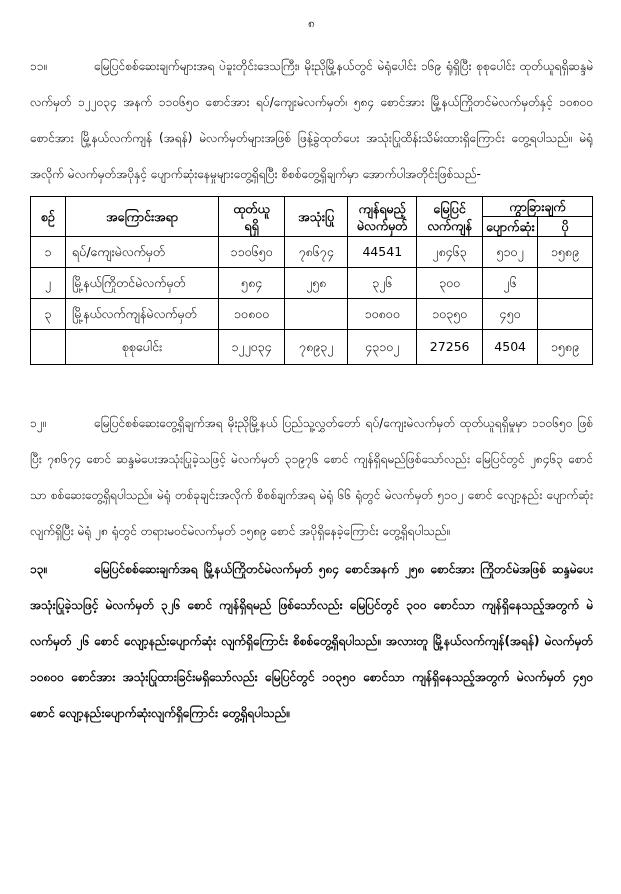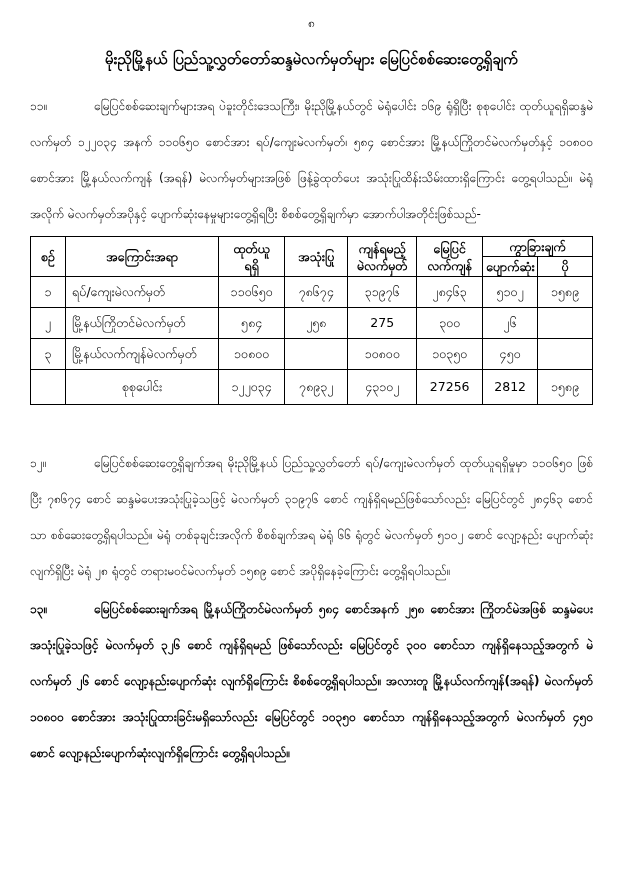--- a/index.html
+++ b/index.html
@@ -92,21 +92,20 @@
   .w-lost    { width: 13%; }
   .w-extra   { width: 10%; }
 </style>
 </head>
 <body>
 
 <div class="page">
 
   <div class="page-number">၈</div>
 
-  <h1 class="doc-title">မိုးညိုမြို့နယ် ပြည်သူ့လွှတ်တော်ဆန္ဒမဲလက်မှတ်များ မြေပြင်စစ်ဆေးတွေ့ရှိချက်</h1>
 
   <p class="para para-11"><span class="pnum">၁၁။</span><span>မြေပြင်စစ်ဆေးချက်များအရ ပဲခူးတိုင်းဒေသကြီး၊ မိုးညိုမြို့နယ်တွင် မဲရုံပေါင်း ၁၆၉ ရုံရှိပြီး စုစုပေါင်း ထုတ်ယူရရှိဆန္ဒမဲလက်မှတ် ၁၂၂၀၃၄ အနက် ၁၁၀၆၅၀ စောင်အား ရပ်/ကျေးမဲလက်မှတ်၊ ၅၈၄ စောင်အား မြို့နယ်ကြိုတင်မဲလက်မှတ်နှင့် ၁၀၈၀၀ စောင်အား မြို့နယ်လက်ကျန် (အရန်) မဲလက်မှတ်များအဖြစ် ဖြန့်ခွဲထုတ်ပေး အသုံးပြုထိန်းသိမ်းထားရှိကြောင်း တွေ့ရပါသည်။ မဲရုံ အလိုက် မဲလက်မှတ်အပိုနှင့် ပျောက်ဆုံးနေမှုများတွေ့ရှိရပြီး စိစစ်တွေ့ရှိချက်မှာ အောက်ပါအတိုင်းဖြစ်သည်-</span></p>
 
   <table class="ballot-table">
     <thead>
       <tr>
         <th rowspan="2" class="w-no">စဉ်</th>
         <th rowspan="2" class="w-subject">အကြောင်းအရာ</th>
         <th rowspan="2" class="w-recv">ထုတ်ယူ
 ရရှိ</th>
@@ -121,31 +120,31 @@
         <th class="w-lost">ပျောက်ဆုံး</th>
         <th class="w-extra">ပို</th>
       </tr>
     </thead>
     <tbody>
       <tr>
         <td>၁</td>
         <td class="subject-cell">ရပ်/ကျေးမဲလက်မှတ်</td>
         <td>၁၁၀၆၅၀</td>
         <td>၇၈၆၇၄</td>
-        <td>၃၁၉၇၆</td>
+        <td>44541</td>
         <td>၂၈၄၆၃</td>
         <td>၅၁၀၂</td>
         <td>၁၅၈၉</td>
       </tr>
       <tr>
         <td>၂</td>
         <td class="subject-cell">မြို့နယ်ကြိုတင်မဲလက်မှတ်</td>
         <td>၅၈၄</td>
         <td>၂၅၈</td>
-        <td>275</td>
+        <td>၃၂၆</td>
         <td>၃၀၀</td>
         <td>၂၆</td>
         <td></td>
       </tr>
       <tr>
         <td>၃</td>
         <td class="subject-cell">မြို့နယ်လက်ကျန်မဲလက်မှတ်</td>
         <td>၁၀၈၀၀</td>
         <td></td>
         <td>၁၀၈၀၀</td>
@@ -153,21 +152,21 @@
         <td>၄၅၀</td>
         <td></td>
       </tr>
       <tr class="total-row">
         <td></td>
         <td class="total-label">စုစုပေါင်း</td>
         <td>၁၂၂၀၃၄</td>
         <td>၇၈၉၃၂</td>
         <td>၄၃၁၀၂</td>
         <td>27256</td>
-        <td>2812</td>
+        <td>4504</td>
         <td>၁၅၈၉</td>
       </tr>
     </tbody>
   </table>
 
   <p class="para para-12"><span class="pnum">၁၂။</span><span>မြေပြင်စစ်ဆေးတွေ့ရှိချက်အရ မိုးညိုမြို့နယ် ပြည်သူ့လွှတ်တော် ရပ်/ကျေးမဲလက်မှတ် ထုတ်ယူရရှိမှုမှာ ၁၁၀၆၅၀ ဖြစ်ပြီး ၇၈၆၇၄ စောင် ဆန္ဒမဲပေးအသုံးပြုခဲ့သဖြင့် မဲလက်မှတ် ၃၁၉၇၆ စောင် ကျန်ရှိရမည်ဖြစ်သော်လည်း မြေပြင်တွင် ၂၈၄၆၃ စောင်သာ စစ်ဆေးတွေ့ရှိရပါသည်။ မဲရုံ တစ်ခုချင်းအလိုက် စိစစ်ချက်အရ မဲရုံ ၆၆ ရုံတွင် မဲလက်မှတ် ၅၁၀၂ စောင် လျော့နည်း ပျောက်ဆုံး လျက်ရှိပြီး မဲရုံ ၂၈ ရုံတွင် တရားမဝင်မဲလက်မှတ် ၁၅၈၉ စောင် အပိုရှိနေခဲ့ကြောင်း တွေ့ရှိရပါသည်။</span></p>
 
   <p class="para para-13"><span class="pnum">၁၃။</span><span>မြေပြင်စစ်ဆေးချက်အရ မြို့နယ်ကြိုတင်မဲလက်မှတ် ၅၈၄ စောင်အနက် ၂၅၈ စောင်အား ကြိုတင်မဲအဖြစ် ဆန္ဒမဲပေး အသုံးပြုခဲ့သဖြင့် မဲလက်မှတ် ၃၂၆ စောင် ကျန်ရှိရမည် ဖြစ်သော်လည်း မြေပြင်တွင် ၃၀၀ စောင်သာ ကျန်ရှိနေသည့်အတွက် မဲလက်မှတ် ၂၆ စောင် လျော့နည်းပျောက်ဆုံး လျက်ရှိကြောင်း စိစစ်တွေ့ရှိရပါသည်။ အလားတူ မြို့နယ်လက်ကျန်(အရန်) မဲလက်မှတ် ၁၀၈၀၀ စောင်အား အသုံးပြုထားခြင်းမရှိသော်လည်း မြေပြင်တွင် ၁၀၃၅၀ စောင်သာ ကျန်ရှိနေသည့်အတွက် မဲလက်မှတ် ၄၅၀ စောင်  လျော့နည်းပျောက်ဆုံးလျက်ရှိကြောင်း တွေ့ရှိရပါသည်။</span></p>
 
 </div>

